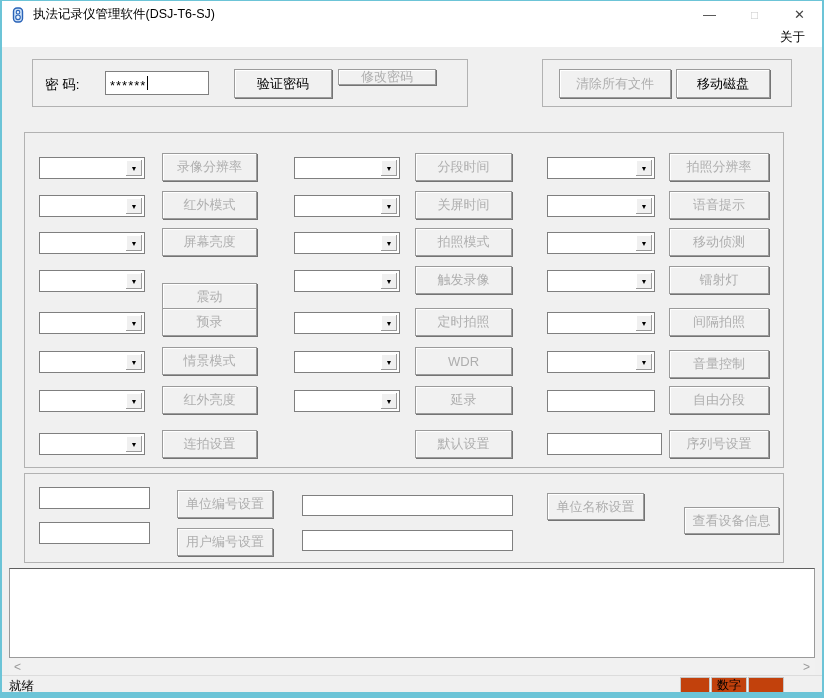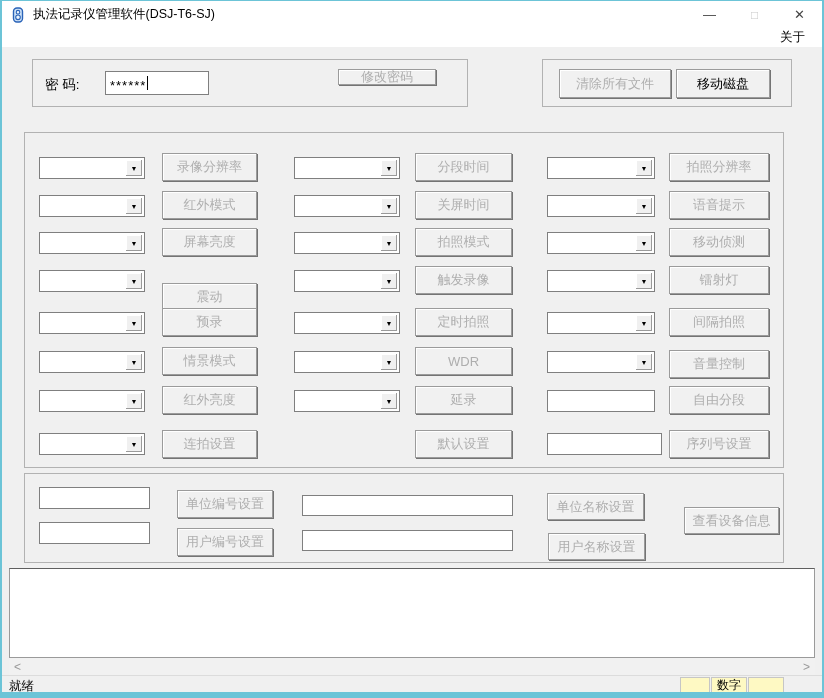--- a/index.html
+++ b/index.html
@@ -39,21 +39,21 @@
   .caret { width:1px; height:14px; background:#000; margin-left:1px; }
   
   .logbox { position:absolute; left:7px; top:567px; width:806px; height:90px; background:#ffffff;
             border:1px solid #9a9a9a; border-top-color:#5f5f5f; }
   .hscroll { position:absolute; left:7px; top:657px; width:806px; height:17px; background:#f1f1f1; }
   .hs-arrow { position:absolute; top:0; width:17px; height:17px; display:flex; align-items:center; justify-content:center;
               color:#9a9a9a; font-size:12px; }
   .hs-arrow.left { left:0; } .hs-arrow.right { right:0; }
   .statusbar { position:absolute; left:0; top:674px; width:100%; height:18px; background:#f0f0f0; border-top:1px solid #dcdcdc;text-align:center; }
   .status-ready { position:absolute; left:7px; top:2px; font-size:12.5px; color:#000; }
-  .status-pane { position:absolute; top:1px; height:16px; background:#fef9c3; border:1px solid #c6c6c6;
+  .status-pane { position:absolute; top:1px; height:16px; background:#c2410c; border:1px solid #c6c6c6;
                  display:flex; align-items:center; justify-content:center; font-size:12px; color:#000; }
 </style>
 </head>
 <body>
 
 <div class="window">
 
   <div class="titlebar">
     <svg class="app-icon" viewBox="0 0 16 16">
       <rect x="3.5" y="1" width="9" height="14" rx="3.5" fill="#cfe3f7" stroke="#2a63b8" stroke-width="1.4"></rect>
@@ -71,20 +71,21 @@
   <div class="menubar">
     <span class="menu-about">关于</span>
   </div>
 
   <div class="gb" style="left:30px;top:58px;width:436px;height:48px"></div>
   <span class="lbl" style="left:43px;top:75px">密  码:</span>
   <div class="tin" style="left:103px;top:70px;width:104px;height:24px">
     <span class="pw-text">******</span>
     <span class="caret"></span>
   </div>
+  <div class="btn" style="left:232px;top:68px;width:98px;height:29px">验证密码</div>
   <div class="btn dis" style="left:336px;top:68px;width:98px;height:16px">修改密码</div>
 
   <div class="gb" style="left:540px;top:58px;width:250px;height:48px"></div>
   <div class="btn dis" style="left:557px;top:68px;width:112px;height:29px">清除所有文件</div>
   <div class="btn" style="left:674px;top:68px;width:94px;height:29px">移动磁盘</div>
 
   <div class="gb" style="left:22px;top:131px;width:760px;height:336px"></div>
 
   <div class="combo" style="left:37px;top:156px;width:106px">
       <span class="combo-arrow">▼</span>
@@ -179,21 +180,20 @@
   <div class="btn dis" style="left:667px;top:429px;width:100px;height:28px">序列号设置</div>
 
   <div class="gb" style="left:22px;top:472px;width:760px;height:90px"></div>
   <div class="tin" style="left:37px;top:486px;width:111px;height:22px"></div>
   <div class="tin" style="left:37px;top:521px;width:111px;height:22px"></div>
   <div class="btn dis" style="left:175px;top:489px;width:96px;height:28px">单位编号设置</div>
   <div class="btn dis" style="left:175px;top:527px;width:96px;height:28px">用户编号设置</div>
   <div class="tin" style="left:300px;top:494px;width:211px;height:21px"></div>
   <div class="tin" style="left:300px;top:529px;width:211px;height:21px"></div>
   <div class="btn dis" style="left:545px;top:492px;width:97px;height:27px">单位名称设置</div>
-  <div class="btn dis" style="left:546px;top:532px;width:97px;height:27px">用户名称设置</div>
   <div class="btn dis" style="left:682px;top:506px;width:95px;height:27px">查看设备信息</div>
 
   <div class="logbox"></div>
 
   <div class="hscroll">
     <div class="hs-arrow left">&lt;</div>
     <div class="hs-arrow right">&gt;</div>
   </div>
 
   <div class="statusbar">

